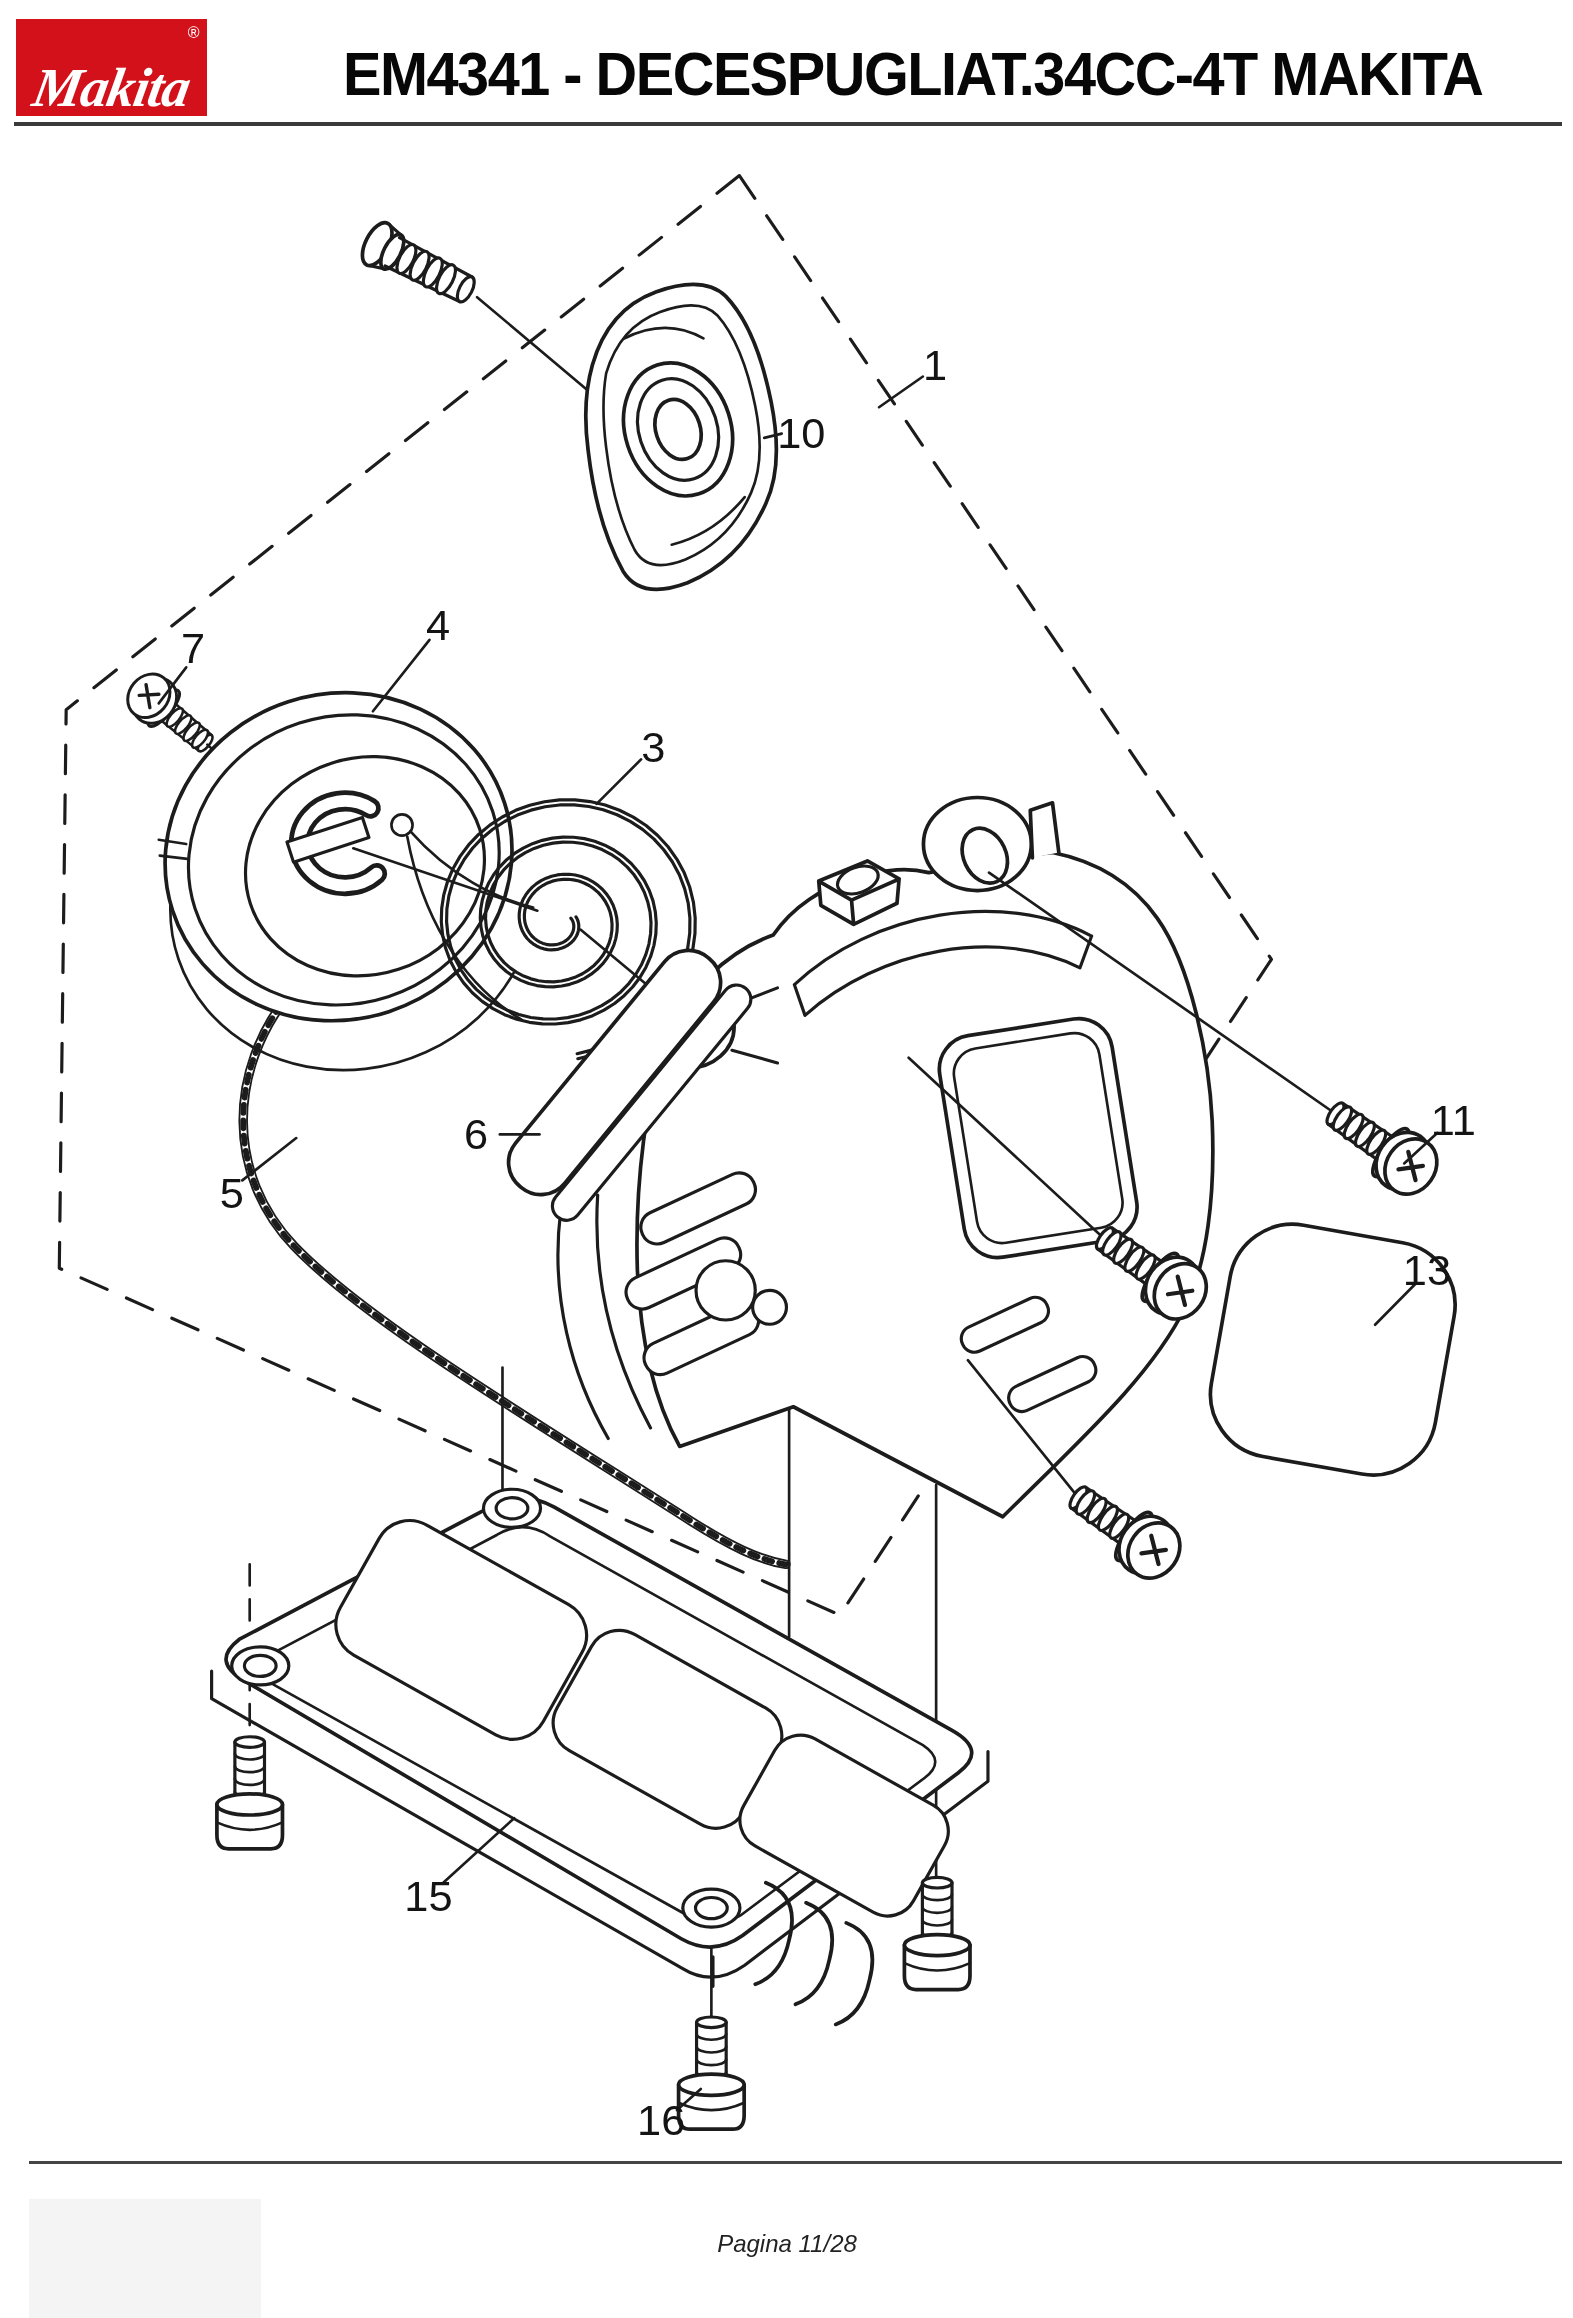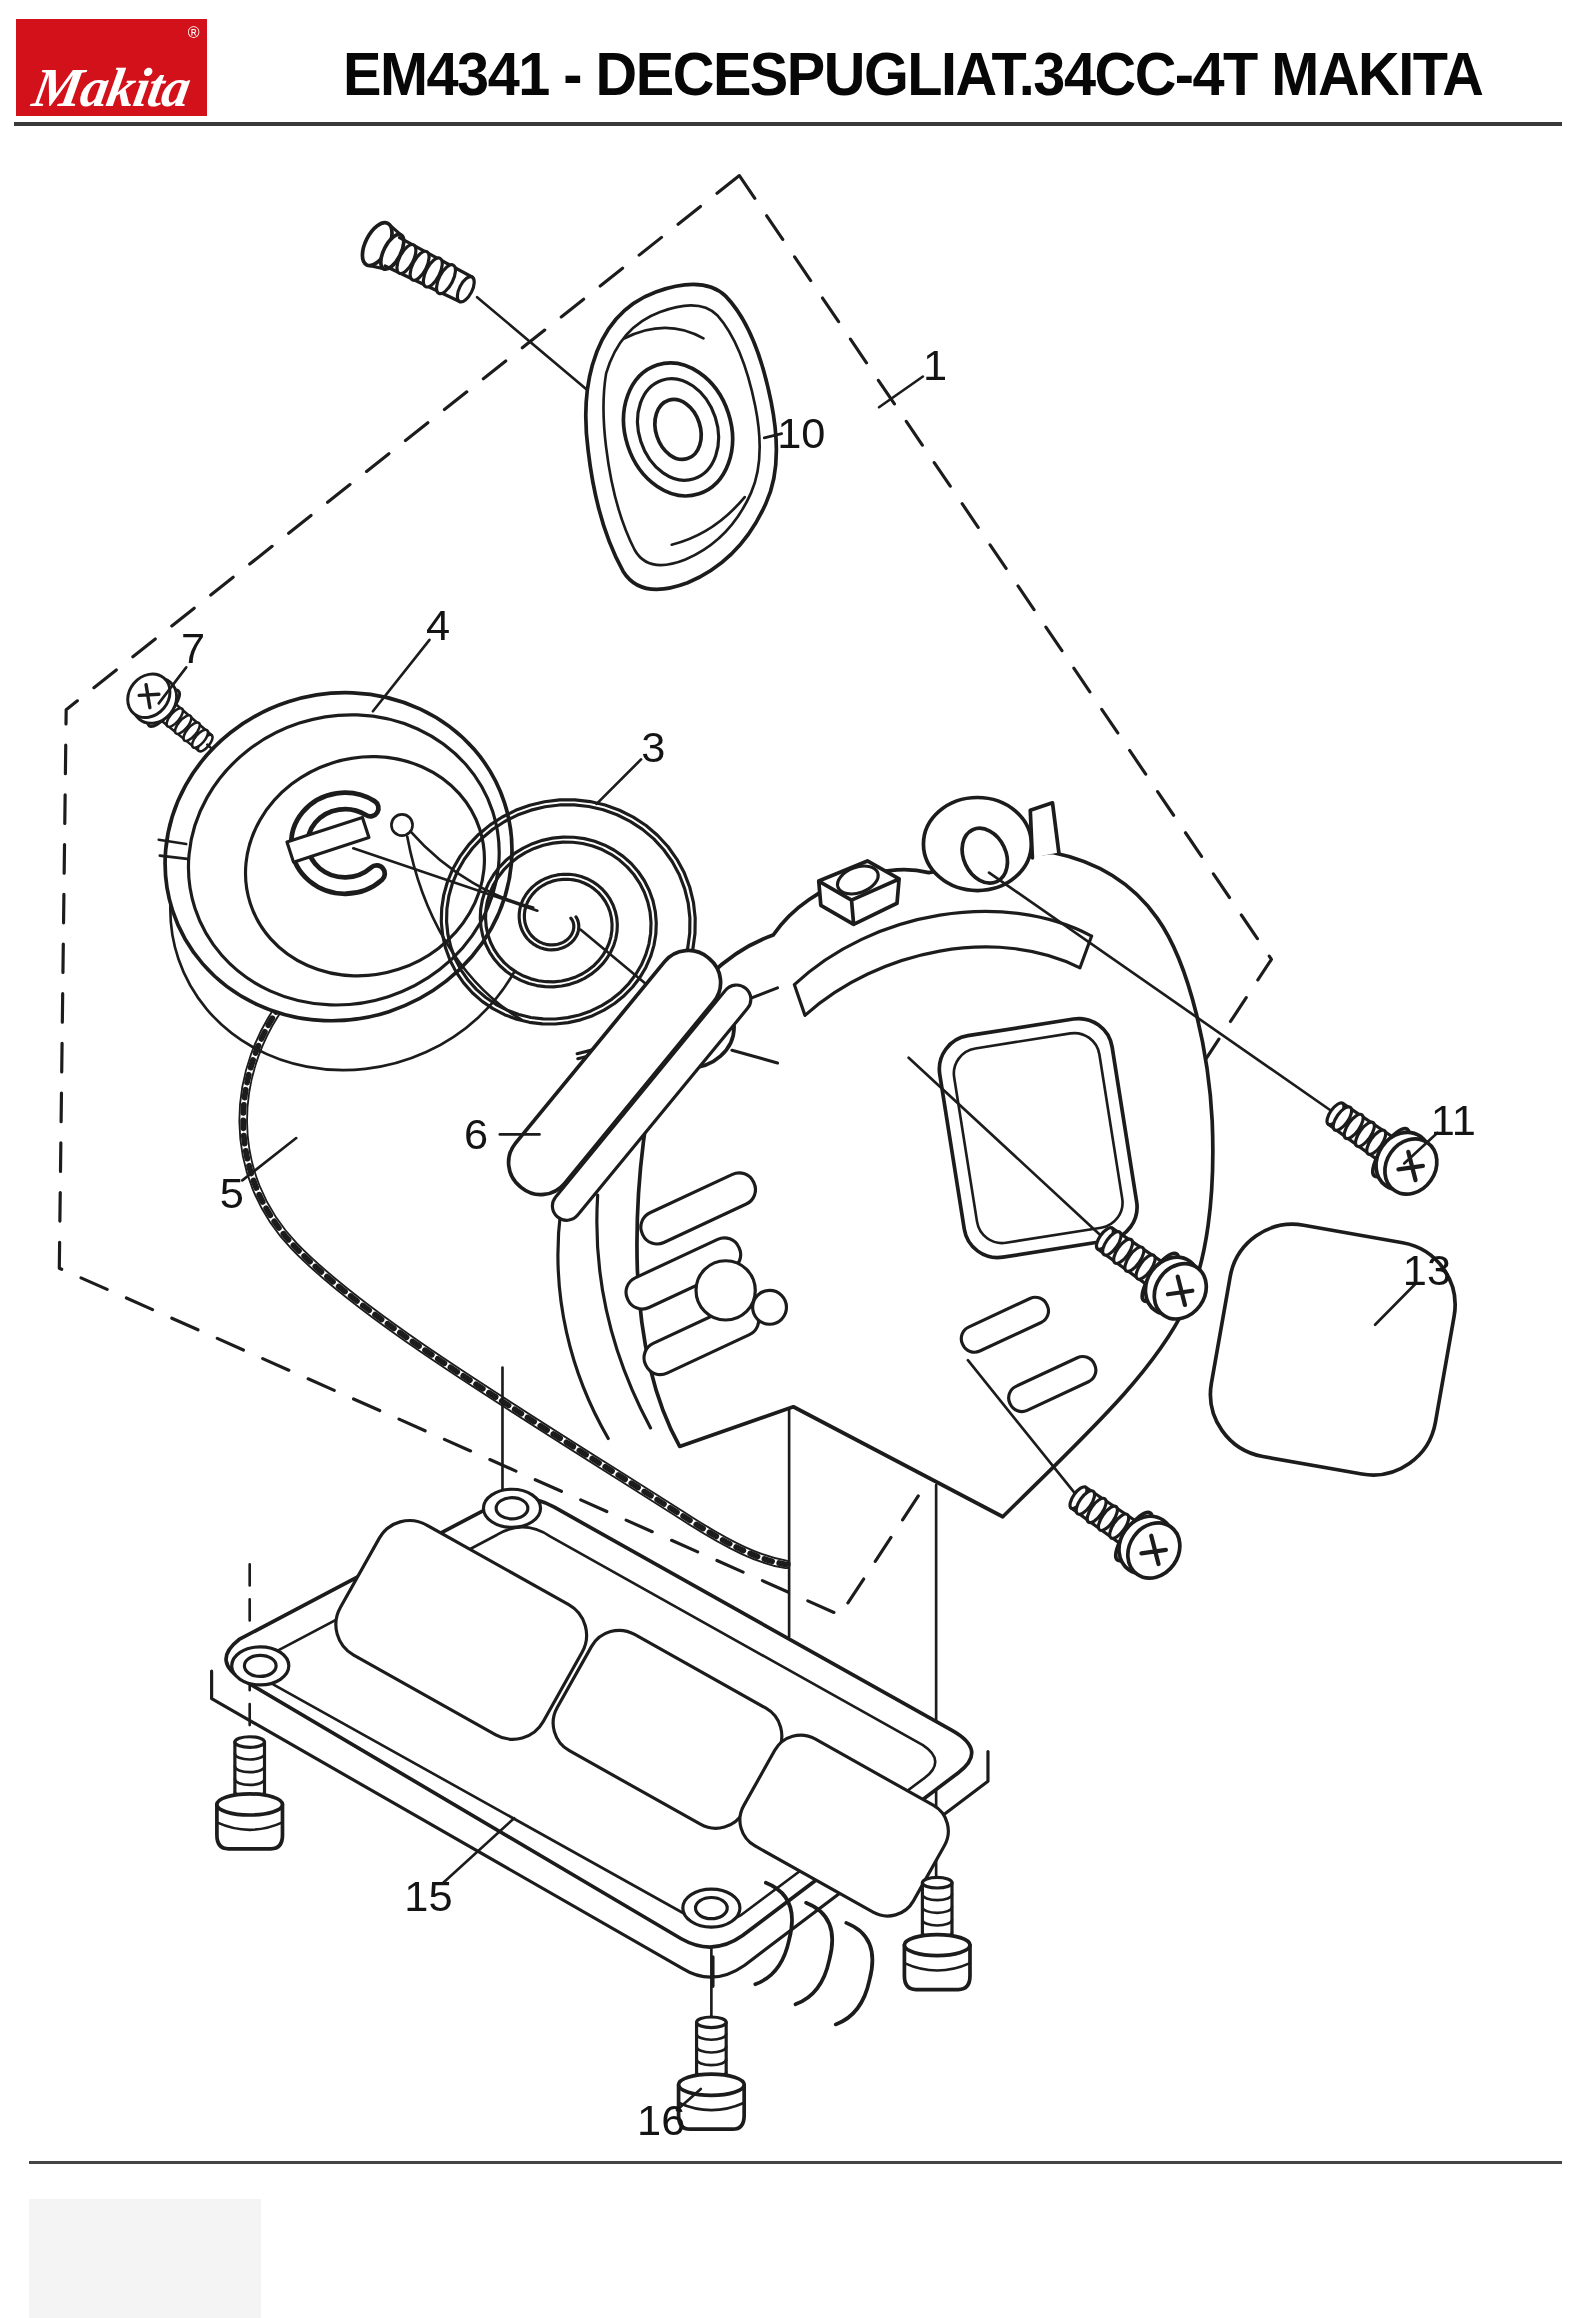--- a/index.html
+++ b/index.html
@@ -453,14 +453,15 @@
         <rect x="209" y="4408" width="9" height="9"></rect>
         <rect x="218" y="4408" width="9" height="9"></rect>
         <rect x="227" y="4408" width="9" height="9"></rect>
         <rect x="236" y="4408" width="9" height="9"></rect>
         <rect x="254" y="4408" width="9" height="9"></rect>
       </g>
   </svg>
 
   <div id="footer-rule" class="rule"></div>
   <div id="footer-grey"></div>
+  <div id="page-number">Pagina 11/28</div>
 </div>
 
 
 </body></html>

